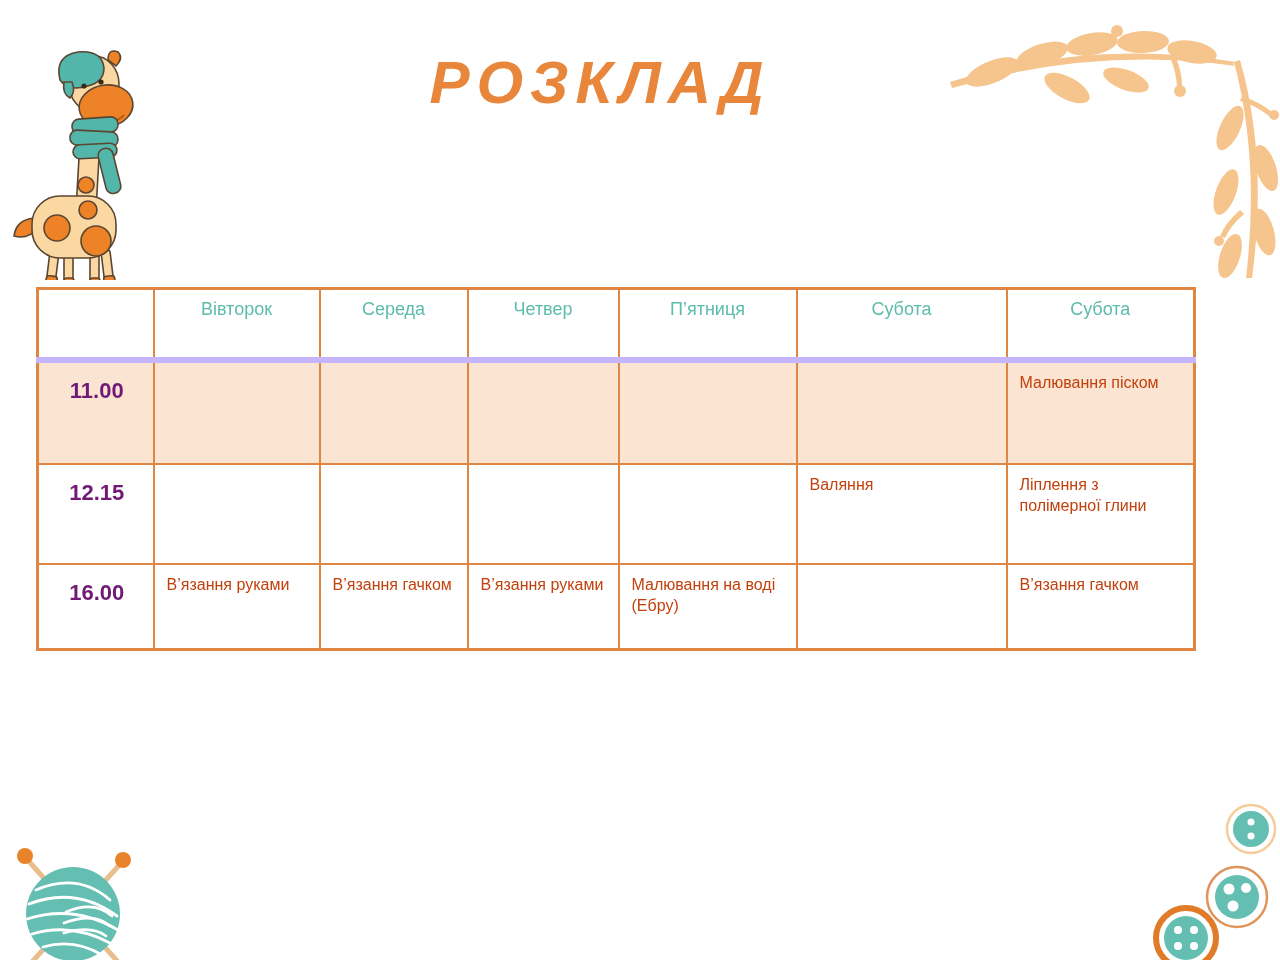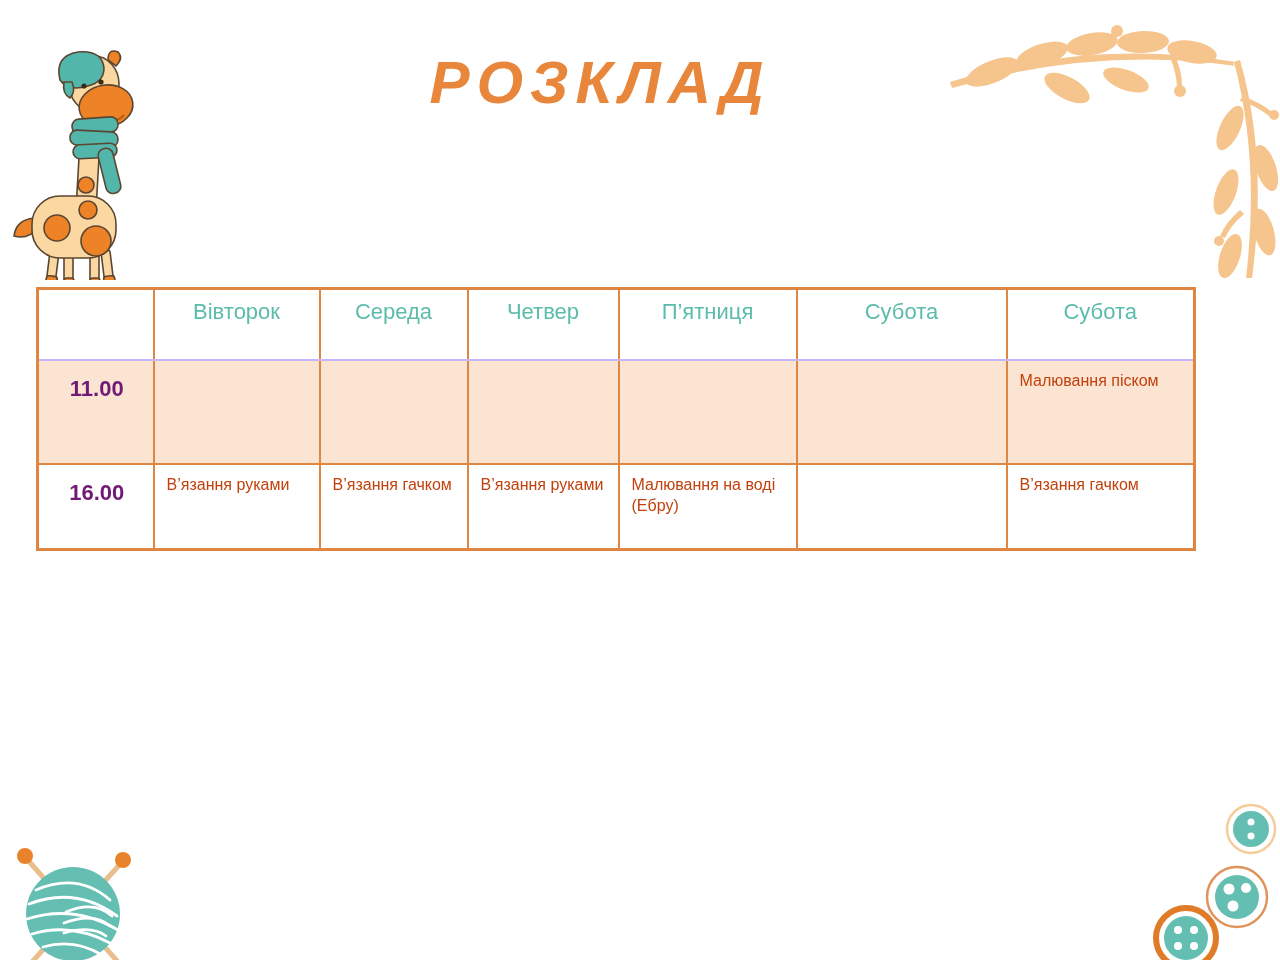--- a/index.html
+++ b/index.html
@@ -33,24 +33,24 @@
     border: 3px solid #DE8642;
   }
   table.schedule th, table.schedule td {
     border: 2px solid #DE8642;
     vertical-align: top;
   }
   table.schedule thead th {
     height: 71px;
     padding-top: 9px;
     text-align: center;
-    font-size: 22px;
+    font-size: 18px;
     font-weight: 500;
     color: #5CBCAB;
-    border-bottom: 2px solid #c4b5fd;
+    border-bottom: 6px solid #c4b5fd;
     background: #ffffff;
   }
   table.schedule td {
     font-size: 16px;
     line-height: 1.32;
     color: #c2410c;
     padding: 9px 10px 6px 12px;
     background: #ffffff;
   }
   table.schedule td.time-cell {
@@ -189,20 +189,29 @@
   <tbody>
     <tr class="row-peach r1">
       <td class="time-cell">11.00</td>
       <td></td>
       <td></td>
       <td></td>
       <td></td>
       <td></td>
       <td>Малювання піском</td>
     </tr>
+    <tr class="r2">
+      <td class="time-cell">12.15</td>
+      <td></td>
+      <td></td>
+      <td></td>
+      <td></td>
+      <td>Валяння</td>
+      <td>Ліплення з полімерної глини</td>
+    </tr>
     <tr class="r4">
       <td class="time-cell">16.00</td>
       <td>В’язання руками</td>
       <td>В’язання гачком</td>
       <td>В’язання руками</td>
       <td>Малювання на воді (Ебру)</td>
       <td></td>
       <td>В’язання гачком</td>
     </tr>
   </tbody>

